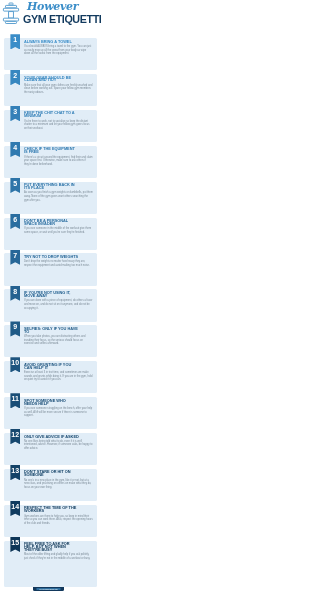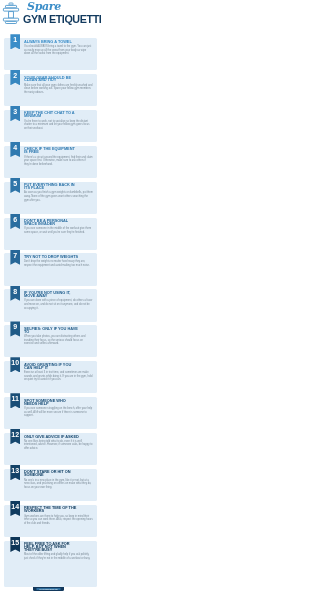--- a/index.html
+++ b/index.html
@@ -38,21 +38,21 @@
           <g fill="#ffffff" stroke="#4e97cc" stroke-width="0.9">
         <rect x="7" y="1" width="4" height="2" rx="0.6"></rect>
         <rect x="3.5" y="3.4" width="11" height="2.4" rx="0.7"></rect>
         <rect x="1.4" y="6.3" width="15.2" height="2.8" rx="0.7"></rect>
         <rect x="6.6" y="9.6" width="4.8" height="6.4"></rect>
         <rect x="1.4" y="16.2" width="15.2" height="2.8" rx="0.7"></rect>
         <rect x="3.5" y="19.4" width="11" height="2.1" rx="0.7"></rect>
       </g>
         </svg>
     </span>
-    <div class="script">Spare</div>
+    <div class="script">However</div>
     <div class="maintitle">GYM ETIQUETTE</div>
   </div>
 
   <div id="cards"></div>
 
   <span class="flogo">
     <svg width="33" height="15" viewBox="0 0 132 60">
       <path d="M4 20 L66 4 L128 20 L128 50 Q128 56 122 56 L10 56 Q4 56 4 50 Z" fill="#12385c"></path>
       <text x="66" y="19" text-anchor="middle" font-family="Liberation Sans, sans-serif" font-size="6.5" fill="#cfe2f0" letter-spacing="0.6">SPIRIT OF BETTER</text>
       <text x="66" y="40" text-anchor="middle" font-family="Liberation Sans, sans-serif" font-size="22" font-weight="bold" fill="#eaf4fb" letter-spacing="-0.6">FITNESS</text>

